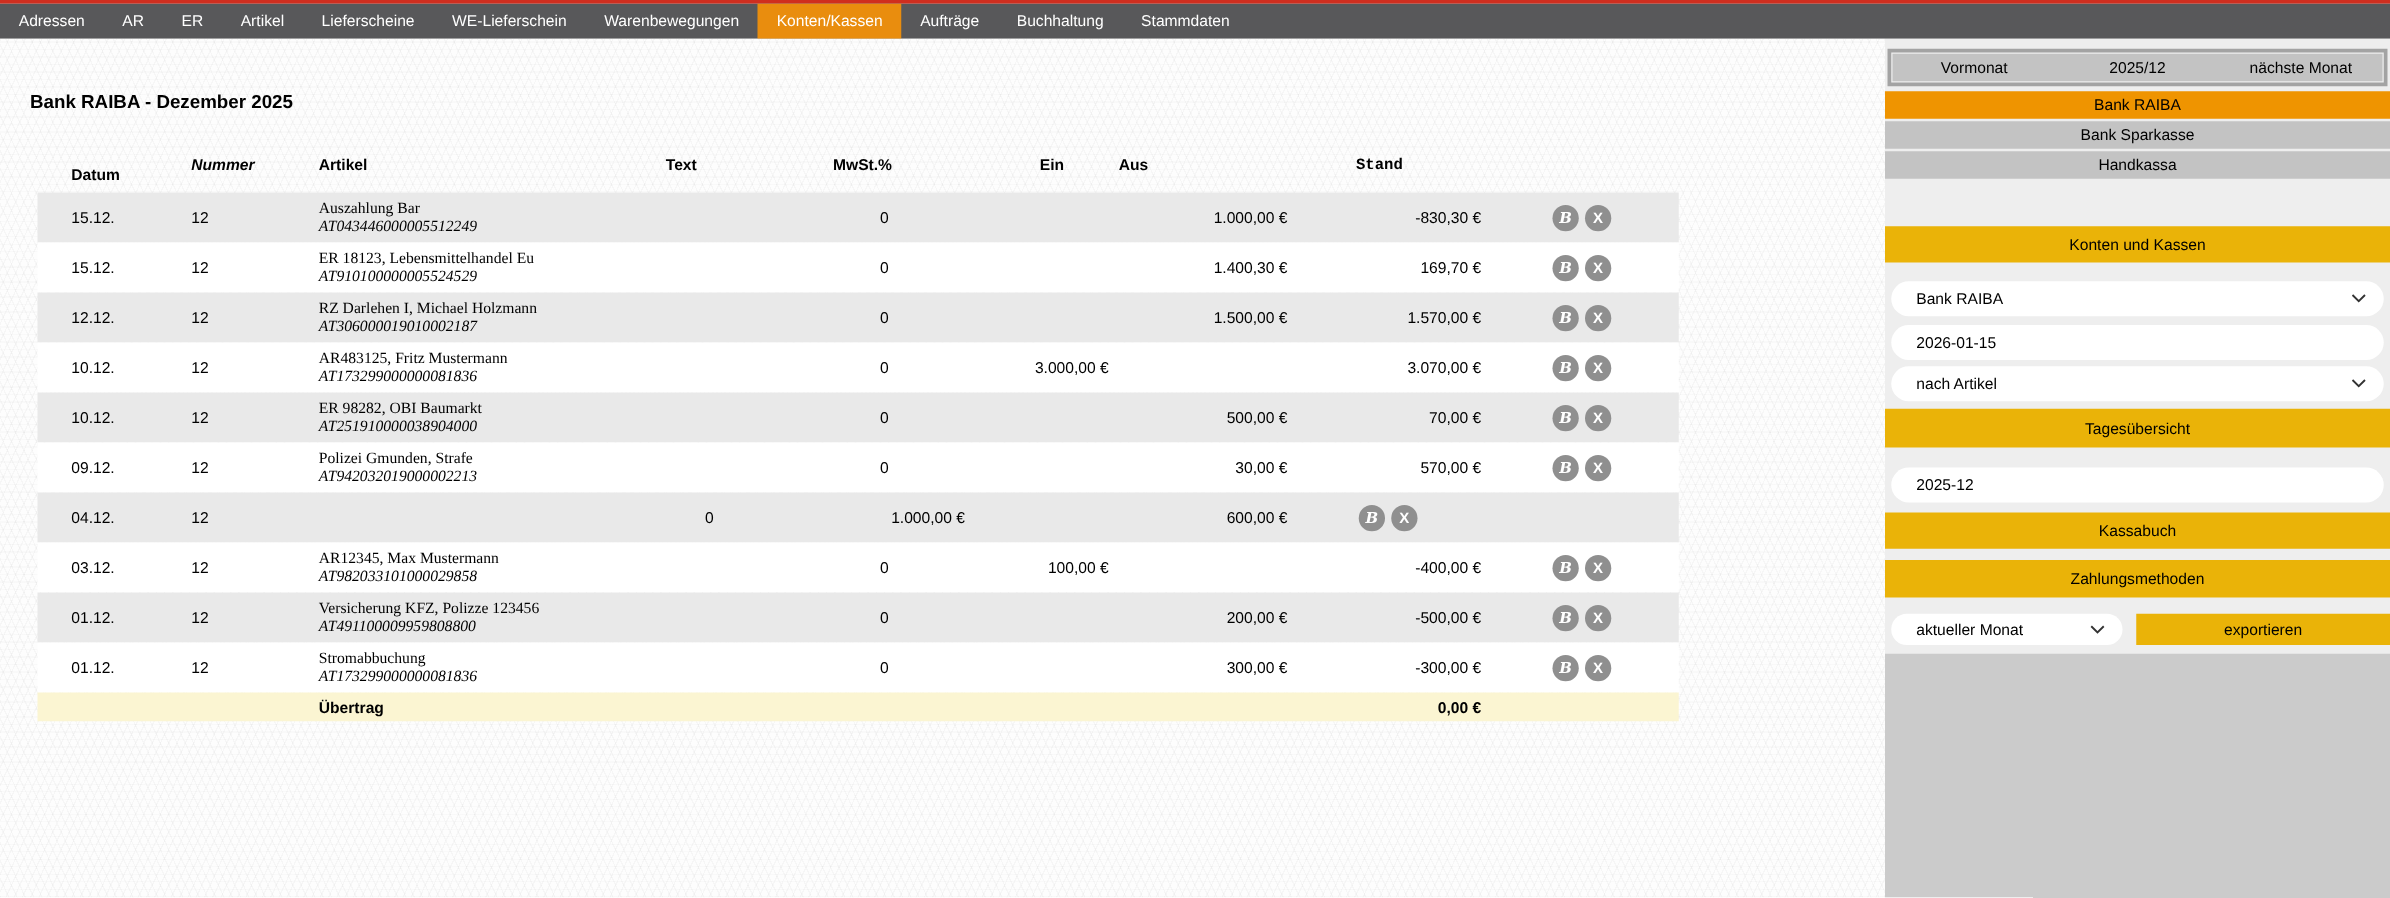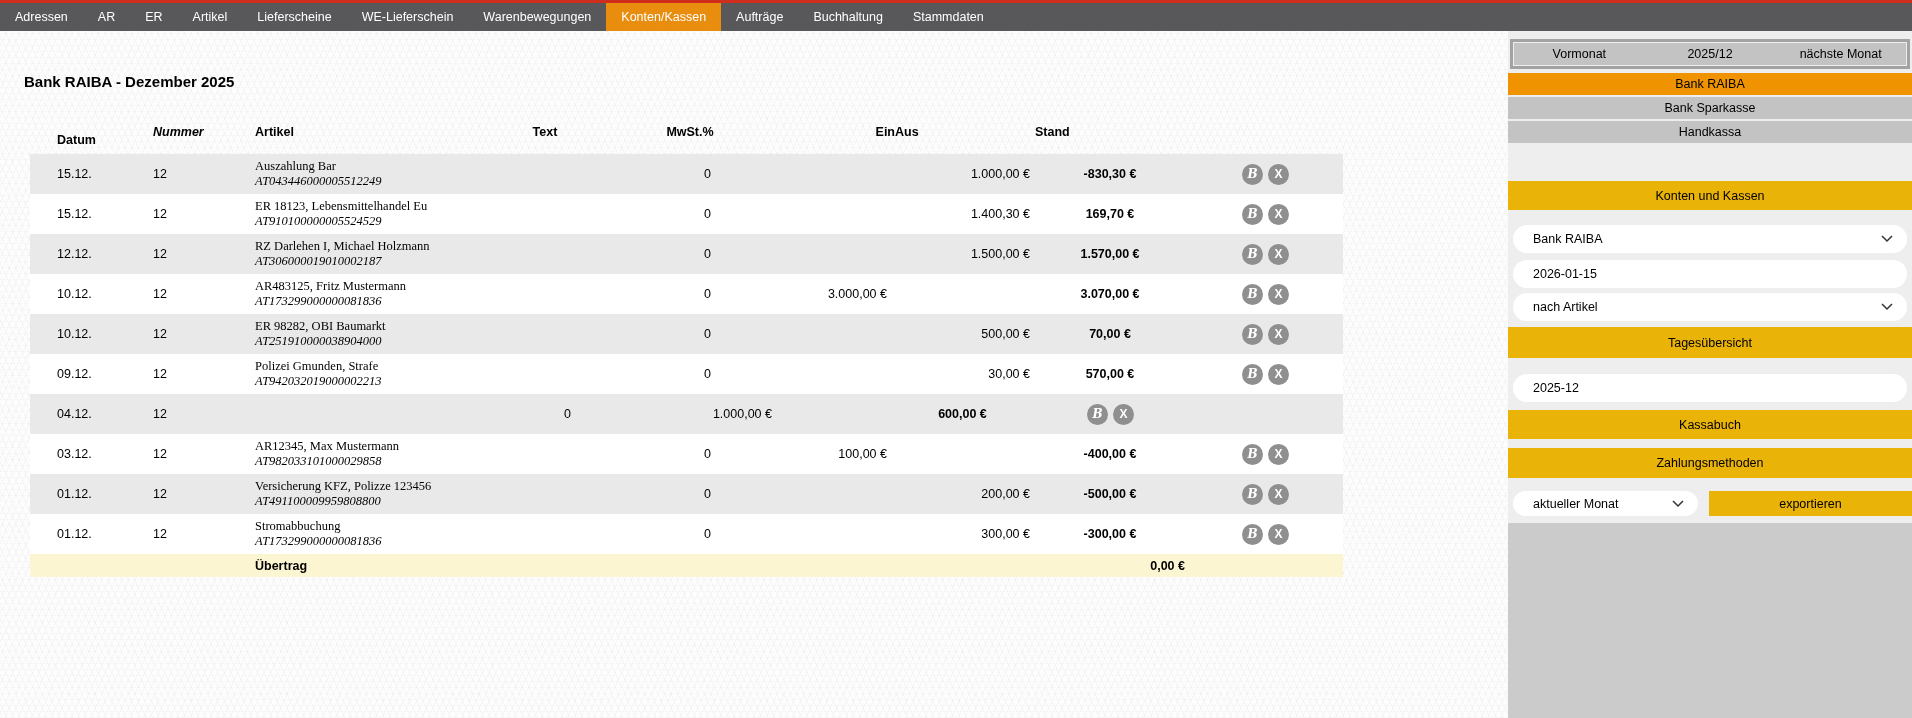--- a/index.html
+++ b/index.html
@@ -25,35 +25,35 @@
   .page-title { margin:42px 0 0 24px; font-size:15px; font-weight:bold; height:18px; }
 
   .tablewrap { margin-left:30px; width:1313px; }
   .grid-cols { display:grid; grid-template-columns:100px 100px 270px 90px 190px 115px 140px 155px 153px; }
   .thead { margin-top:26px; height:16px; font-size:12.5px; font-weight:bold; align-items:center; }
   .h-datum { padding-left:27px;margin-top:16px; }
   .h-nummer { padding-left:23px;font-style:italic; }
   .h-artikel { padding-left:25px; }
   .h-text { text-align:center; }
   .h-mwst { text-align:center; padding-left:10px; }
-  .h-ein { text-align:right; padding-left:8px; }
+  .h-ein { text-align:center; padding-left:8px; }
   .h-aus { text-align:left; }
-  .h-stand { text-align:left; padding-right:18px; }
+  .h-stand { text-align:center; padding-right:18px;font-family:Liberation Mono, monospace; }
 
   .tbody { margin-top:21px; }
   .row { height:40px; align-items:center; font-size:12.5px; background:#fff; }
   .row.odd { background:#e9e9e9; }
   .c-datum { padding-left:27px; }
   .c-nummer { padding-left:23px; }
   .c-artikel { padding-left:25px; line-height:15px;font-family:Liberation Serif, serif; }
   .c-artikel .ref { font-style:italic; }
   .c-mwst { text-align:center; padding-left:45px; }
   .c-ein { text-align:right; padding-right:8px; }
   .c-aus { text-align:right; padding-right:5px; }
-  .c-stand { text-align:center; padding-right:5px; font-weight:bold; }
+  .c-stand { text-align:right; padding-right:5px; font-weight:normal; }
   .c-icons { display:flex; gap:5px; padding-left:52px; }
   .circle { width:21px; height:21px; border-radius:50%; background:#8f8f8f; color:#fff;
             display:flex; align-items:center; justify-content:center; font-size:12px; font-weight:bold; cursor:pointer; }
   .circle.b { font-family:"DejaVu Serif", serif; font-style:italic; }
 
   .tfoot { height:23px; align-items:center; background:#fbf5d2; font-size:12.5px; font-weight:bold; }
   .f-label { grid-column:3; padding-left:25px; }
   .f-stand { grid-column:8; text-align:right; padding-right:5px; }
 
   

